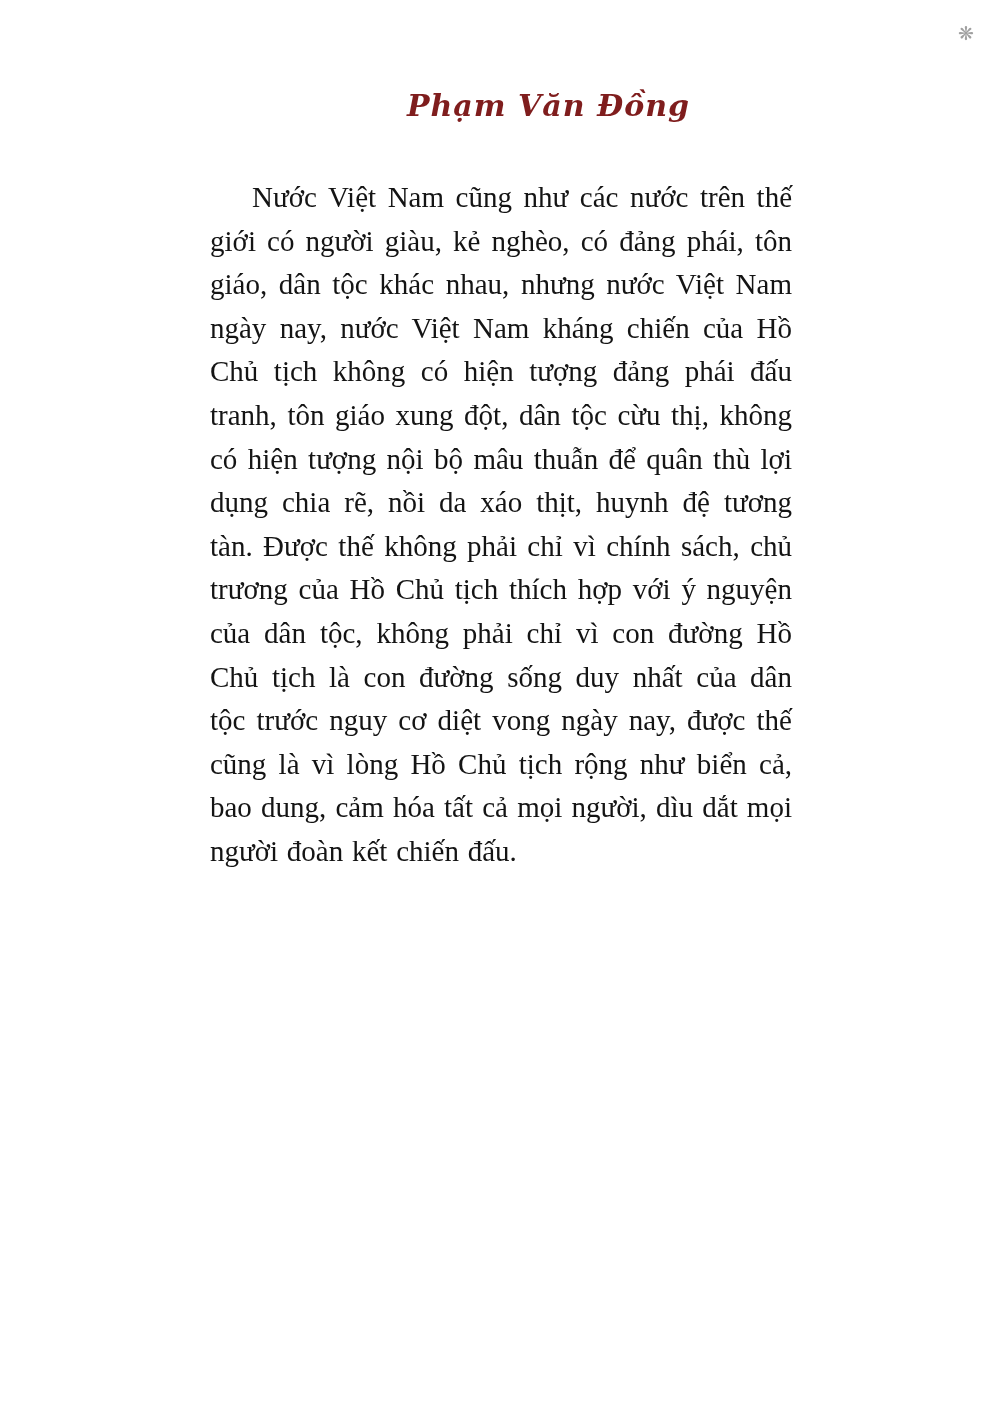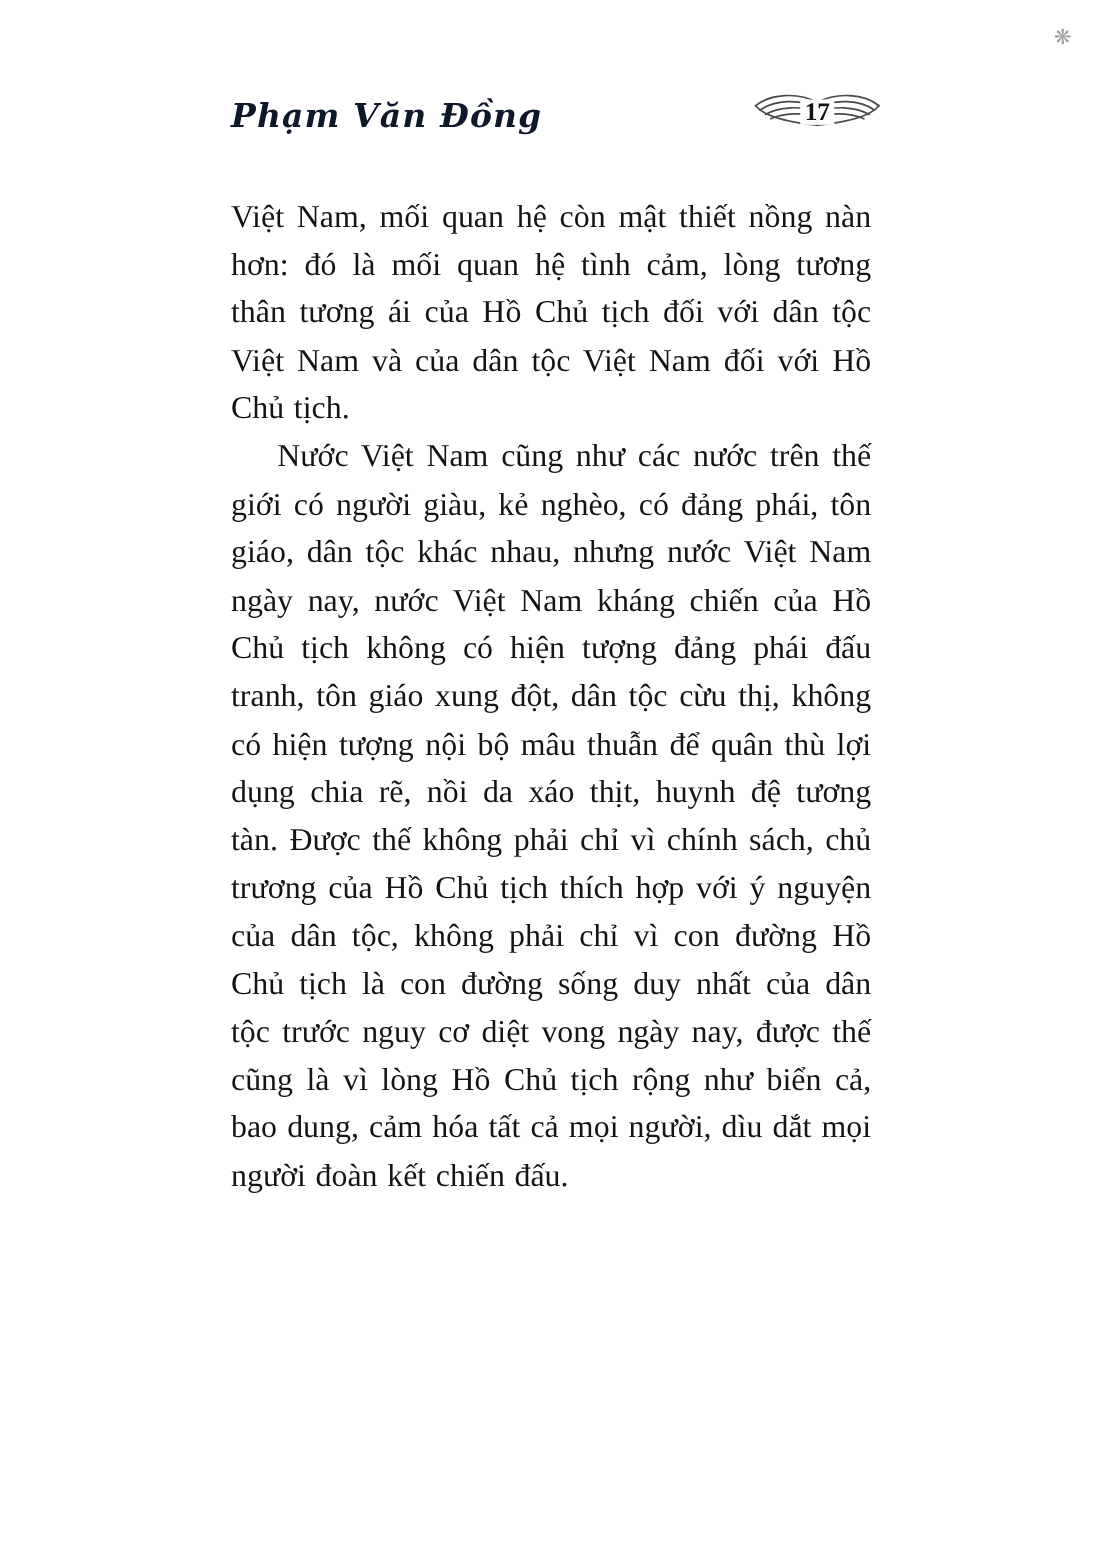--- a/index.html
+++ b/index.html
@@ -21,28 +21,28 @@
   }
 
   .running-head {
     position: absolute;
     top: 88px;
     left: 210px;
     width: 580px;
     height: 52px;
   }
   .author {
-    text-align: left;
+    text-align: right;
     padding-right: 100px;
     font-family: "DejaVu Serif", serif;
     font-style: italic;
     font-weight: bold;
     font-size: 30px;
     letter-spacing: 1px;
-    color: #0f172a;
+    color: #7f1d1d;
   }
 
   .page-ornament {
     position: absolute;
     right: -12px;
     top: -8px;
     width: 118px;
     height: 52px;
   }
   .page-ornament svg { position: absolute; left: 0; top: 0; }
@@ -76,41 +76,19 @@
 </head>
 <body>
 
 <div class="page">
 
   <span class="corner-mark">❋</span>
 
   <header class="running-head">
     <div class="author">Phạm Văn Đồng</div>
 
-    <div class="page-ornament">
-      <svg width="118" height="52" viewBox="0 0 120 50">
-        <g fill="none" stroke="#4a4a4a" stroke-width="1.6" stroke-linecap="round">
-
-          <path d="M60 12 C42 2, 16 4, 3 15"></path>
-          <path d="M60 17 C44 8, 20 10, 7 19"></path>
-          <path d="M60 22 C46 14, 24 16, 12 23"></path>
-          <path d="M60 27 C48 20, 28 22, 17 27"></path>
-          <path d="M3 15 C12 26, 40 31, 60 33"></path>
-
-          <path d="M60 12 C78 2, 104 4, 117 15"></path>
-          <path d="M60 17 C76 8, 100 10, 113 19"></path>
-          <path d="M60 22 C74 14, 96 16, 108 23"></path>
-          <path d="M60 27 C72 20, 92 22, 103 27"></path>
-          <path d="M117 15 C108 26, 80 31, 60 33"></path>
-
-          <path d="M60 12 L60 33"></path>
-        </g>
-      </svg>
-      <span class="page-number">17</span>
-    </div>
   </header>
 
   <main class="text-block">
-    <p class="para no-indent">Việt Nam, mối quan hệ còn mật thiết nồng nàn hơn: đó là mối quan hệ tình cảm, lòng tương thân tương ái của Hồ Chủ tịch đối với dân tộc Việt Nam và của dân tộc Việt Nam đối với Hồ Chủ tịch.</p>
     <p class="para">Nước Việt Nam cũng như các nước trên thế giới có người giàu, kẻ nghèo, có đảng phái, tôn giáo, dân tộc khác nhau, nhưng nước Việt Nam ngày nay, nước Việt Nam kháng chiến của Hồ Chủ tịch không có hiện tượng đảng phái đấu tranh, tôn giáo xung đột, dân tộc cừu thị, không có hiện tượng nội bộ mâu thuẫn để quân thù lợi dụng chia rẽ, nồi da xáo thịt, huynh đệ tương tàn. Được thế không phải chỉ vì chính sách, chủ trương của Hồ Chủ tịch thích hợp với ý nguyện của dân tộc, không phải chỉ vì con đường Hồ Chủ tịch là con đường sống duy nhất của dân tộc trước nguy cơ diệt vong ngày nay, được thế cũng là vì lòng Hồ Chủ tịch rộng như biển cả, bao dung, cảm hóa tất cả mọi người, dìu dắt mọi người đoàn kết chiến đấu.</p>
   </main>
 
 </div>
 
 </body></html>

